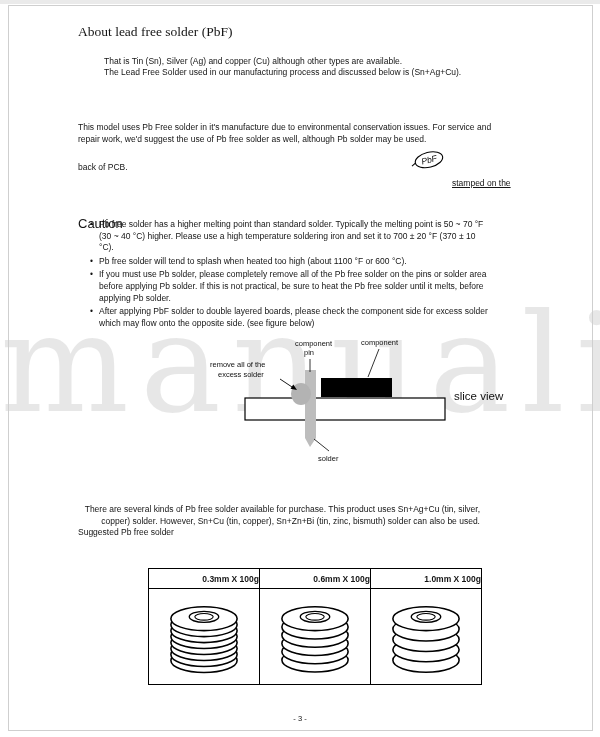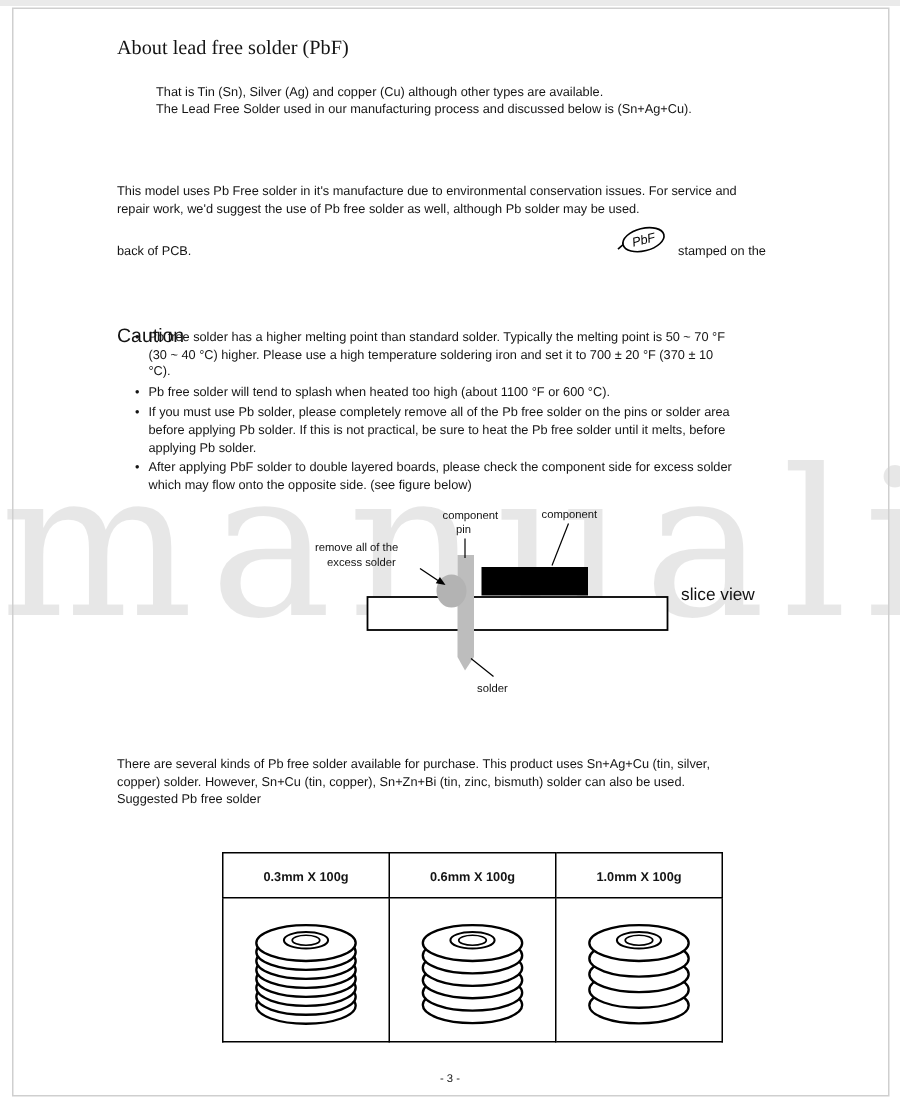--- a/index.html
+++ b/index.html
@@ -22,38 +22,38 @@
 
   .title { position:absolute; left:78px; top:24px; font-size:13.5px;font-family:Liberation Serif, serif; }
   .note { position:absolute; left:78px; top:56px; font-size:8.5px; line-height:10.5px; }
   .note .ln { white-space:nowrap; }
   .note .indent { padding-left:26px; }
   .intro { position:absolute; left:78px; top:110px; width:414px; font-size:8.5px; line-height:11.5px;margin-top:12px; }
 
   .pcb { position:absolute; left:78px; top:162px; width:460px; font-size:8.5px; line-height:11.5px; }
   .pcb .l1 { white-space:nowrap; }
   .pbf-stamp { position:absolute; left:332px; top:-12px; width:36px; height:20px; }
-  .pcb-after { position:absolute; left:374px; top:0px; white-space:nowrap; }
+  .pcb-after { position:absolute; left:374px; top:16px; white-space:nowrap;text-decoration:underline; }
 
   .caution-heading { position:absolute; left:78px; top:216px; font-size:13px; }
   .bullets { position:absolute; left:90px; top:219px; width:402px; font-size:8.5px; line-height:11.6px; }
   .bullet { display:flex; margin-bottom:2px; }
   .bullet .dot { width:9px; flex:0 0 9px; }
   .bullet .btext { flex:1; }
 
   .diagram { position:absolute; left:198px; top:334px; z-index:1; }
   .diagram text { font-family:"Liberation Sans", sans-serif; font-size:7.5px; fill:#111; }
   .diagram text.big { font-size:11.5px; }
 
   .suggested-heading { position:absolute; left:78px; top:483px; font-size:8.5px;margin-top:44px; }
-  .suggested-body { position:absolute; left:78px; top:504px; width:402px; font-size:8.5px; line-height:11.5px; }
+  .suggested-body { position:absolute; left:78px; top:504px; width:402px; font-size:8.5px; line-height:11.5px;text-align:right; }
 
   .solder-table { position:absolute; left:148px; top:568px; border-collapse:collapse; z-index:1; background:#fff; }
   .solder-table th, .solder-table td { border:1.2px solid #000; }
-  .solder-table th { width:111px; height:30px; font-size:8.5px; font-weight:bold; text-align:center; }
+  .solder-table th { width:111px; height:20px; font-size:8.5px; font-weight:bold; text-align:right; }
   .solder-table td { height:96px; text-align:center; vertical-align:middle; }
   .spool { width:92px; height:74px; display:block; margin:4px auto 2px auto; }
 
   .footer { position:absolute; left:0; top:714px; width:600px; text-align:center; font-size:7.5px; }
 </style>
 </head>
 <body>
 
 <div class="page">
   <div class="scan-top"></div>

